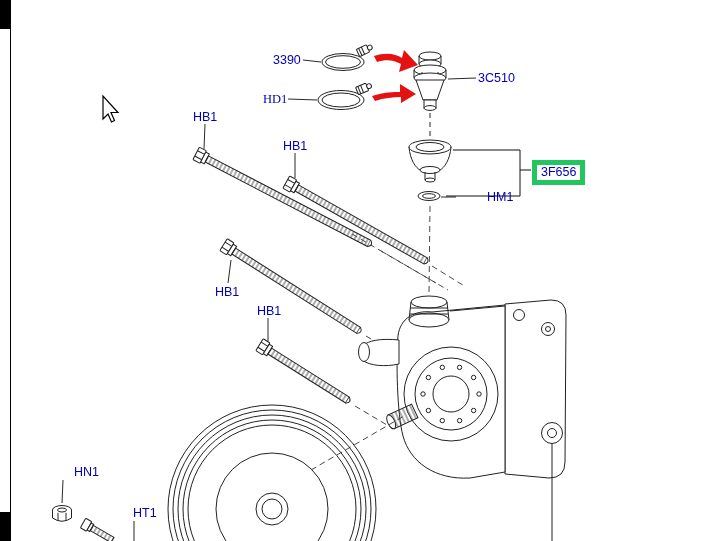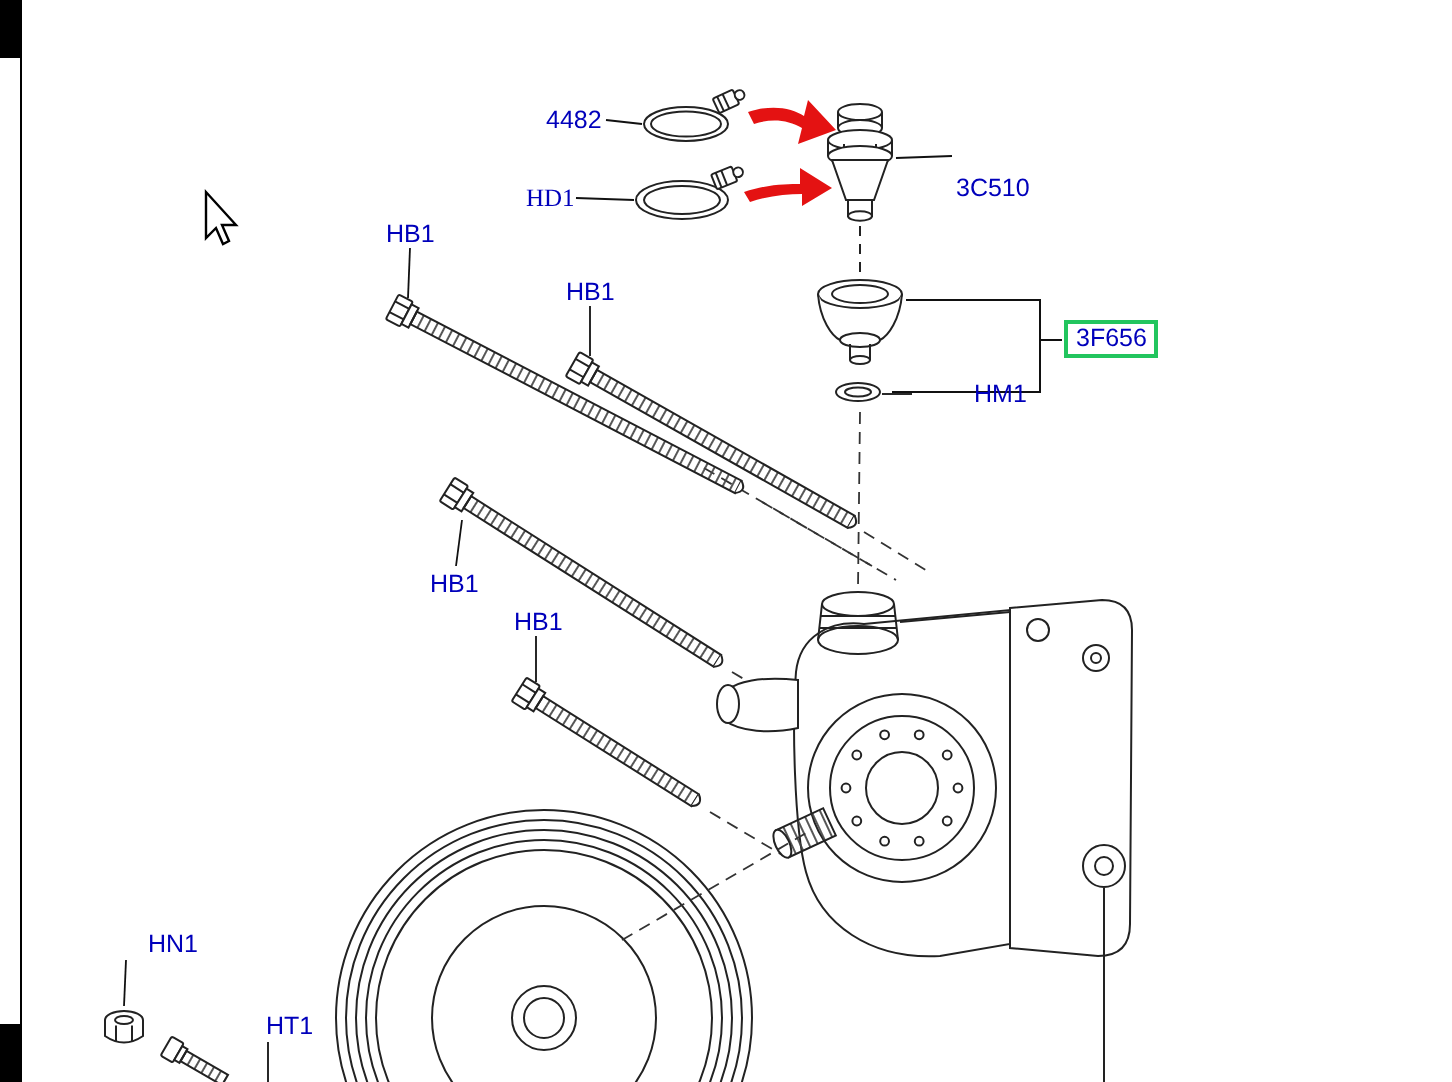--- a/index.html
+++ b/index.html
@@ -6,21 +6,21 @@
   #stage{
     position:relative;width:726px;height:541px;background:#ffffff;
     overflow:hidden;font-family:"Liberation Sans","DejaVu Sans",sans-serif;
   }
   #art{position:absolute;left:0;top:0;}
   .lbl{
     position:absolute;font-size:12.5px;line-height:14px;color:#0000bb;
     white-space:nowrap;cursor:pointer;
   }
   .lbl.boxed{
-    border:2px solid #22c55e;background:#fff;padding:0 4px;line-height:15px;
+    border:5px solid #22c55e;background:#fff;padding:0 4px;line-height:15px;
   }
   .edge{position:absolute;background:#000;}
 </style>
 </head>
 <body>
 
 <div id="stage">
 
   <div class="edge" style="left:10px;top:0;width:1px;height:541px;"></div>
   <div class="edge" style="left:0;top:0;width:10px;height:29px;"></div>
@@ -209,23 +209,23 @@
       <line x1="295" y1="153" x2="295" y2="178"></line>
       <line x1="228" y1="283" x2="231" y2="260"></line>
       <line x1="268" y1="318" x2="268" y2="341"></line>
       <line x1="63" y1="480" x2="62" y2="503"></line>
       <line x1="134" y1="521" x2="134" y2="541"></line>
     </g>
 
     <polygon points="103,96 103,119 108,114 111.5,122 114.5,120.5 111,112.5 118,112.5" fill="#fff" stroke="#000" stroke-width="1.2"></polygon>
   </svg>
 
-  <span class="lbl" style="left:273px;top:53px;">4482</span>
+  <span class="lbl" style="left:273px;top:53px;">3390</span>
   <span class="lbl" style="left:263px;top:92px;font-family:Liberation Serif, serif;">HD1</span>
-  <span class="lbl" style="left:478px;top:87px;">3C510</span>
+  <span class="lbl" style="left:478px;top:71px;">3C510</span>
   <span class="lbl" style="left:193px;top:110px;">HB1</span>
   <span class="lbl" style="left:283px;top:139px;">HB1</span>
   <span class="lbl boxed" style="left:532px;top:160px;">3F656</span>
   <span class="lbl" style="left:459px;top:190px;margin-left:28px;">HM1</span>
   <span class="lbl" style="left:215px;top:285px;">HB1</span>
   <span class="lbl" style="left:257px;top:304px;">HB1</span>
   <span class="lbl" style="left:50px;top:465px;margin-left:24px;">HN1</span>
   <span class="lbl" style="left:133px;top:506px;">HT1</span>
 
 </div>

